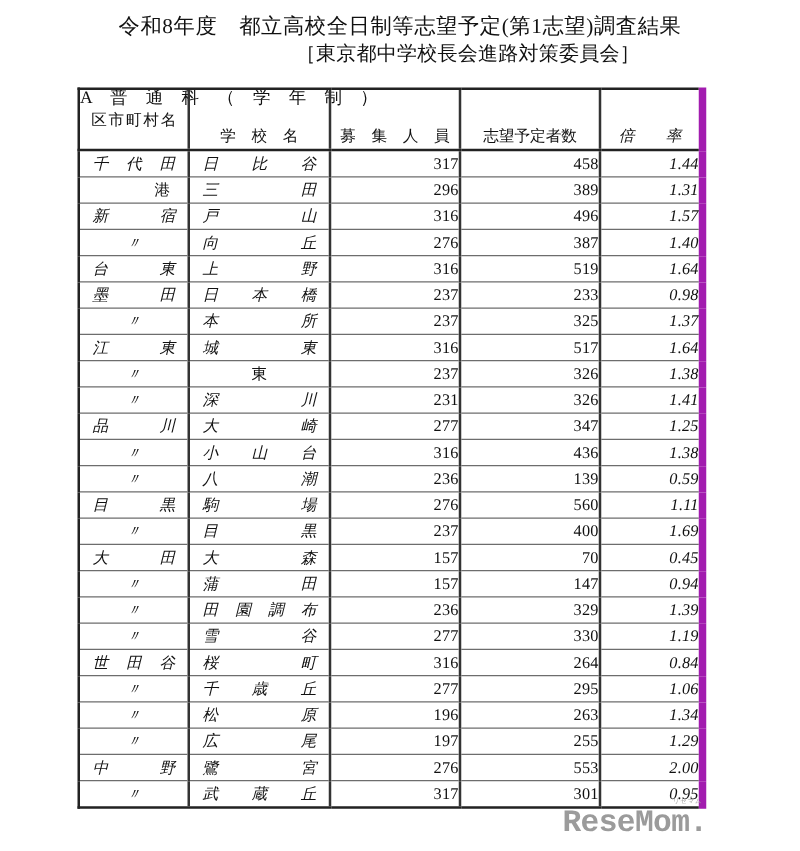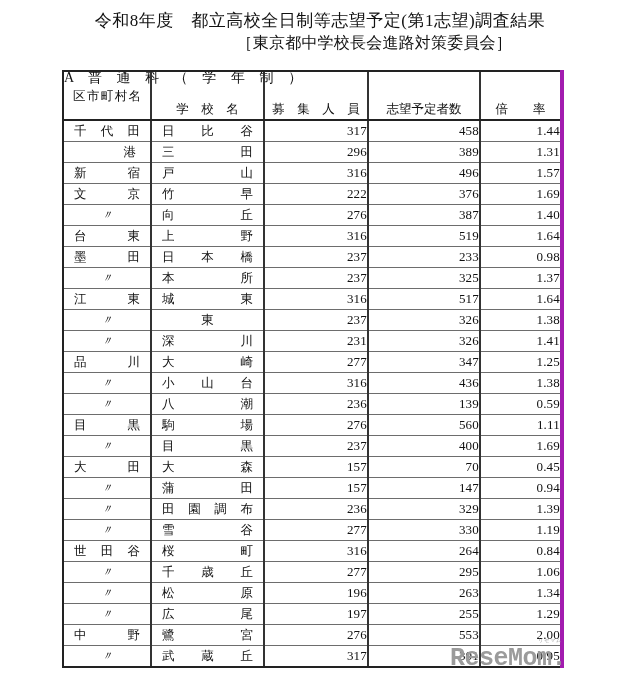--- a/index.html
+++ b/index.html
@@ -101,34 +101,36 @@
   table.grid td.sep-left {
     border-left: 2px solid #333;
   }
 
   table.grid tr td:first-child,
   table.grid tr th:first-child {
     border-left: 2px solid #222;
   }
   table.grid tr td:last-child,
   table.grid tr th:last-child {
-    border-right: 4px solid #a21caf;
+    border-right: 6px solid #a21caf;
+    font-style: italic;
   }
   table.grid tbody tr:last-child td {
     border-bottom: 2px solid #222;
   }
 
   
   .jp-spread {
     display: block;
     text-align: justify;
     text-align-last: justify;
     padding: 0 10px;
     line-height: 20px;
     font-size: 12.5px;
+    font-style: italic;
   }
   .jp-center {
     display: block;
     text-align: center;
     line-height: 20px;
     font-size: 12.5px;
   }
   .jp-right {
     display: block;
     text-align: right;
@@ -255,31 +257,20 @@
             </td>
             <td class="sep-left">
               <span class="jp-spread">戸山</span>
             </td>
             <td class="num sep-left">316</td>
             <td class="num sep-left">496</td>
             <td class="num sep-left">1.57</td>
           </tr>
           <tr>
             <td>
-              <span class="jp-spread">文京</span>
-            </td>
-            <td class="sep-left">
-              <span class="jp-spread">竹早</span>
-            </td>
-            <td class="num sep-left">222</td>
-            <td class="num sep-left">376</td>
-            <td class="num sep-left">1.69</td>
-          </tr>
-          <tr>
-            <td>
               <span class="ditto">〃</span>
             </td>
             <td class="sep-left">
               <span class="jp-spread">向丘</span>
             </td>
             <td class="num sep-left">276</td>
             <td class="num sep-left">387</td>
             <td class="num sep-left">1.40</td>
           </tr>
           <tr>

